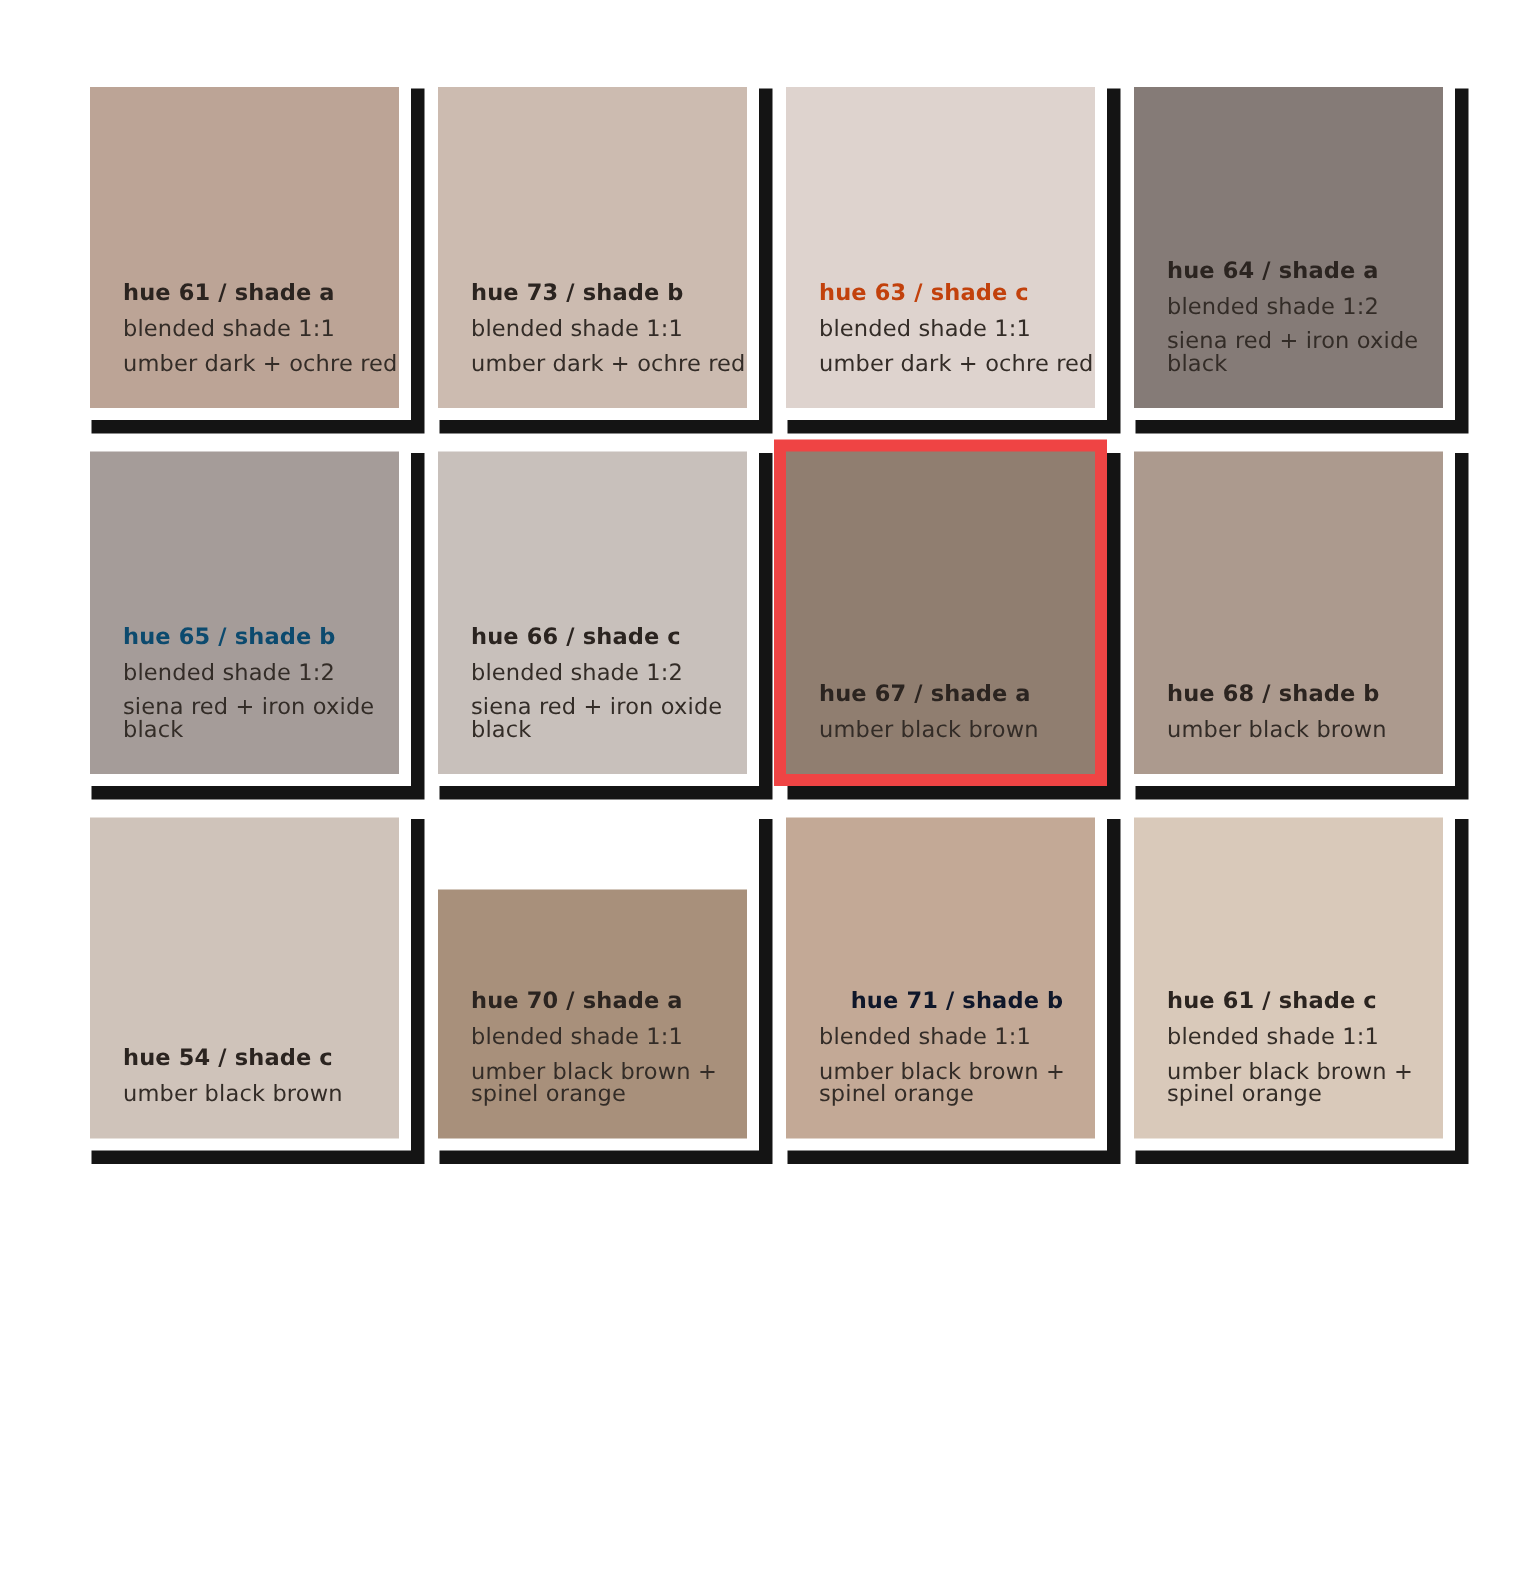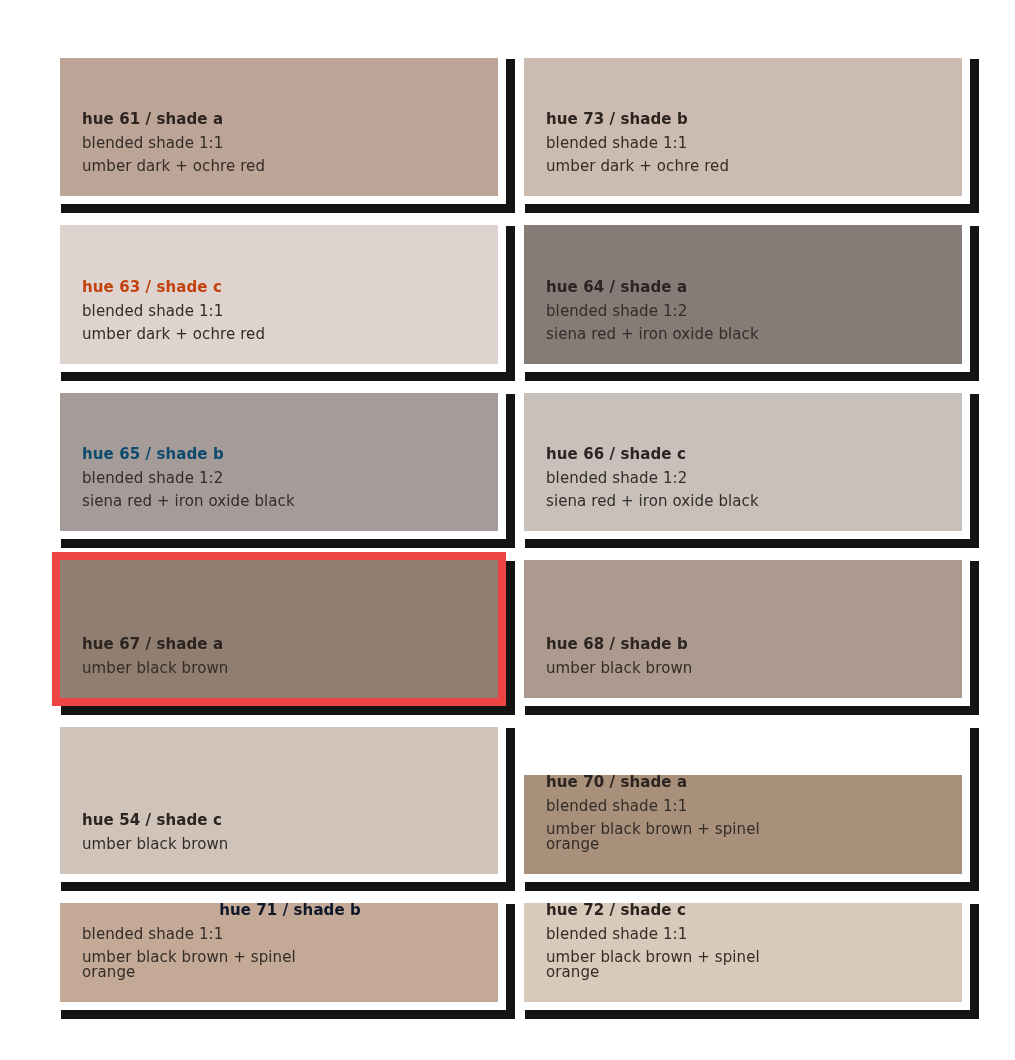--- a/index.html
+++ b/index.html
@@ -17,21 +17,21 @@
   #swatch-board {
     position: relative;
     width: 1015px;
     height: 1060px;
     box-sizing: border-box;
     padding: 50px 45px 50px 52px;
   }
 
   .swatch-grid {
     display: grid;
-    grid-template-columns: repeat(2, 1fr);
+    grid-template-columns: repeat(4, 1fr);
     grid-template-rows: repeat(4, 1fr);
     column-gap: 10px;
     row-gap: 13px;
     width: 100%;
     height: 100%;
   }
 
   
   .swatch-card {
     position: relative;
@@ -152,19 +152,19 @@
       </div>
       <div class="swatch-card" style="box-shadow: rgb(20, 20, 20) 9px 9px 0px 0px; background: rgb(255, 255, 255);">
         <div class="swatch-field" style="background: rgb(195, 169, 150);">
           <div class="swatch-title" style="color: #0f172a; text-align: center;">hue 71 / shade b</div>
           <div class="swatch-line swatch-desc" style="color: rgb(51, 44, 39);">blended shade 1:1</div>
           <div class="swatch-line swatch-desc" style="color: rgb(51, 44, 39);">umber black brown + spinel orange</div>
         </div>
       </div>
       <div class="swatch-card" style="box-shadow: rgb(20, 20, 20) 9px 9px 0px 0px; background: rgb(255, 255, 255);">
         <div class="swatch-field" style="background: rgb(217, 201, 186);">
-          <div class="swatch-title" style="color: rgb(43, 36, 32);">hue 72 / shade c</div>
+          <div class="swatch-title" style="color: rgb(43, 36, 32);">hue 61 / shade c</div>
           <div class="swatch-line swatch-desc" style="color: rgb(51, 44, 39);">blended shade 1:1</div>
           <div class="swatch-line swatch-desc" style="color: rgb(51, 44, 39);">umber black brown + spinel orange</div>
         </div>
       </div>
     </div>
 </div>
 
 </body></html>

